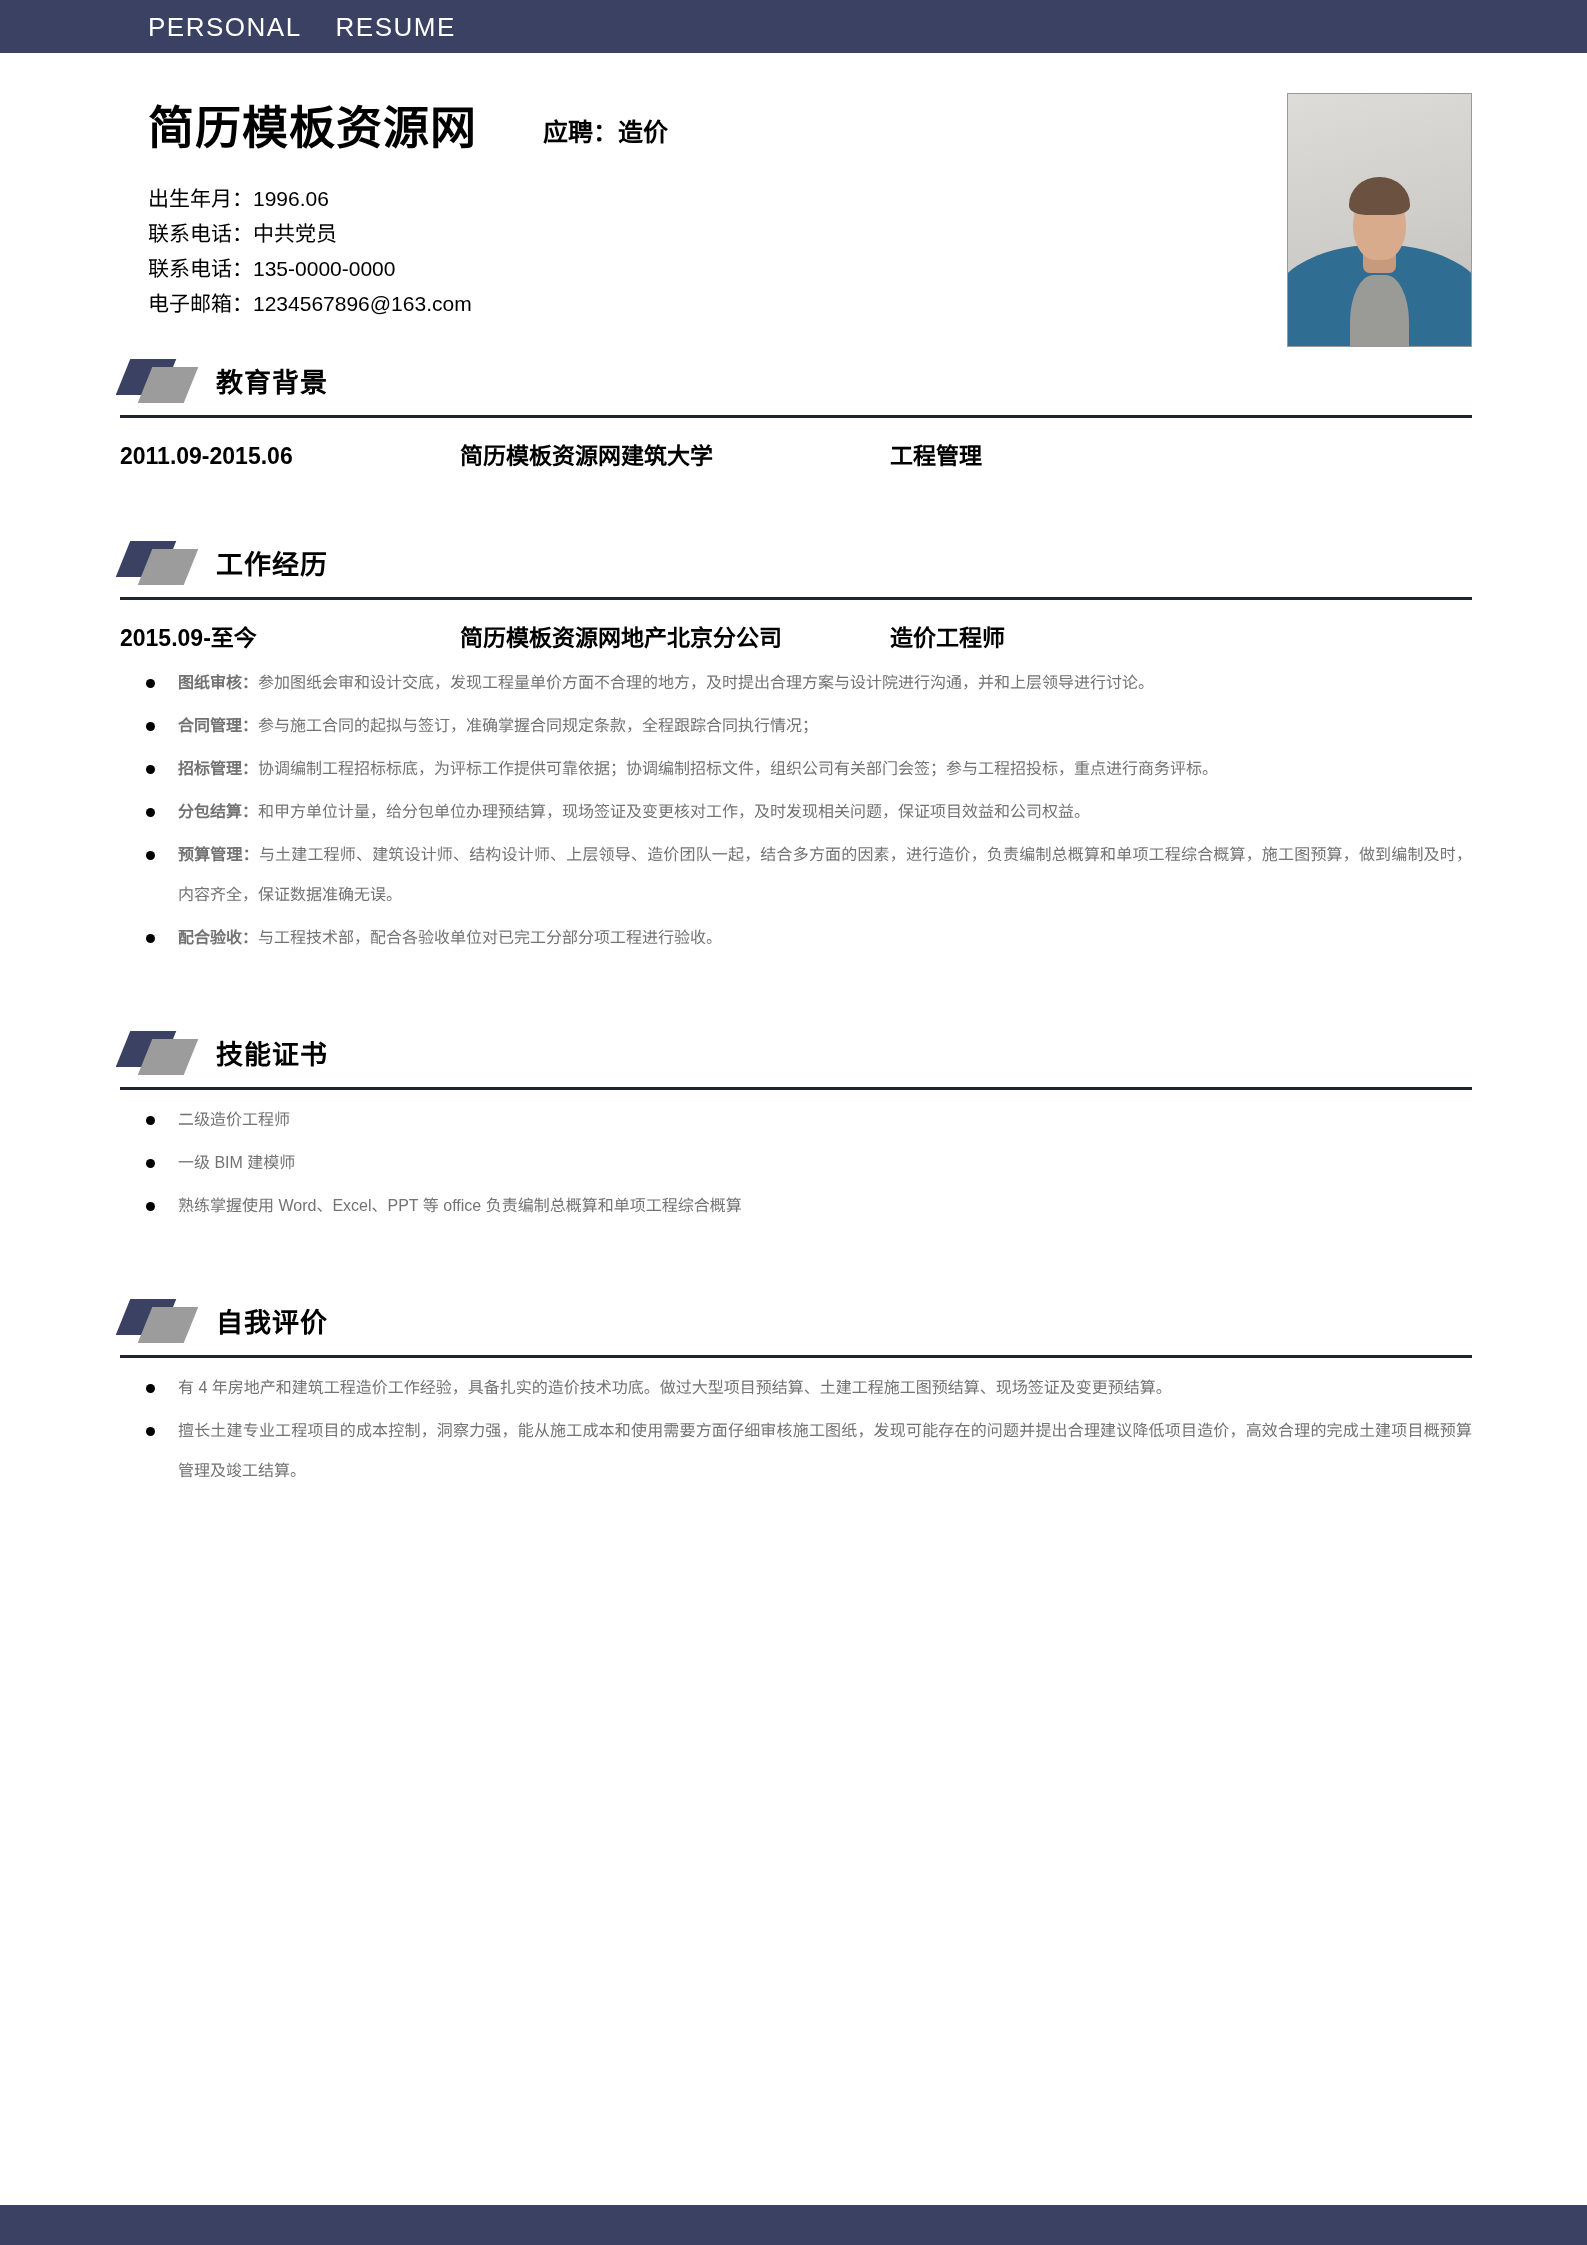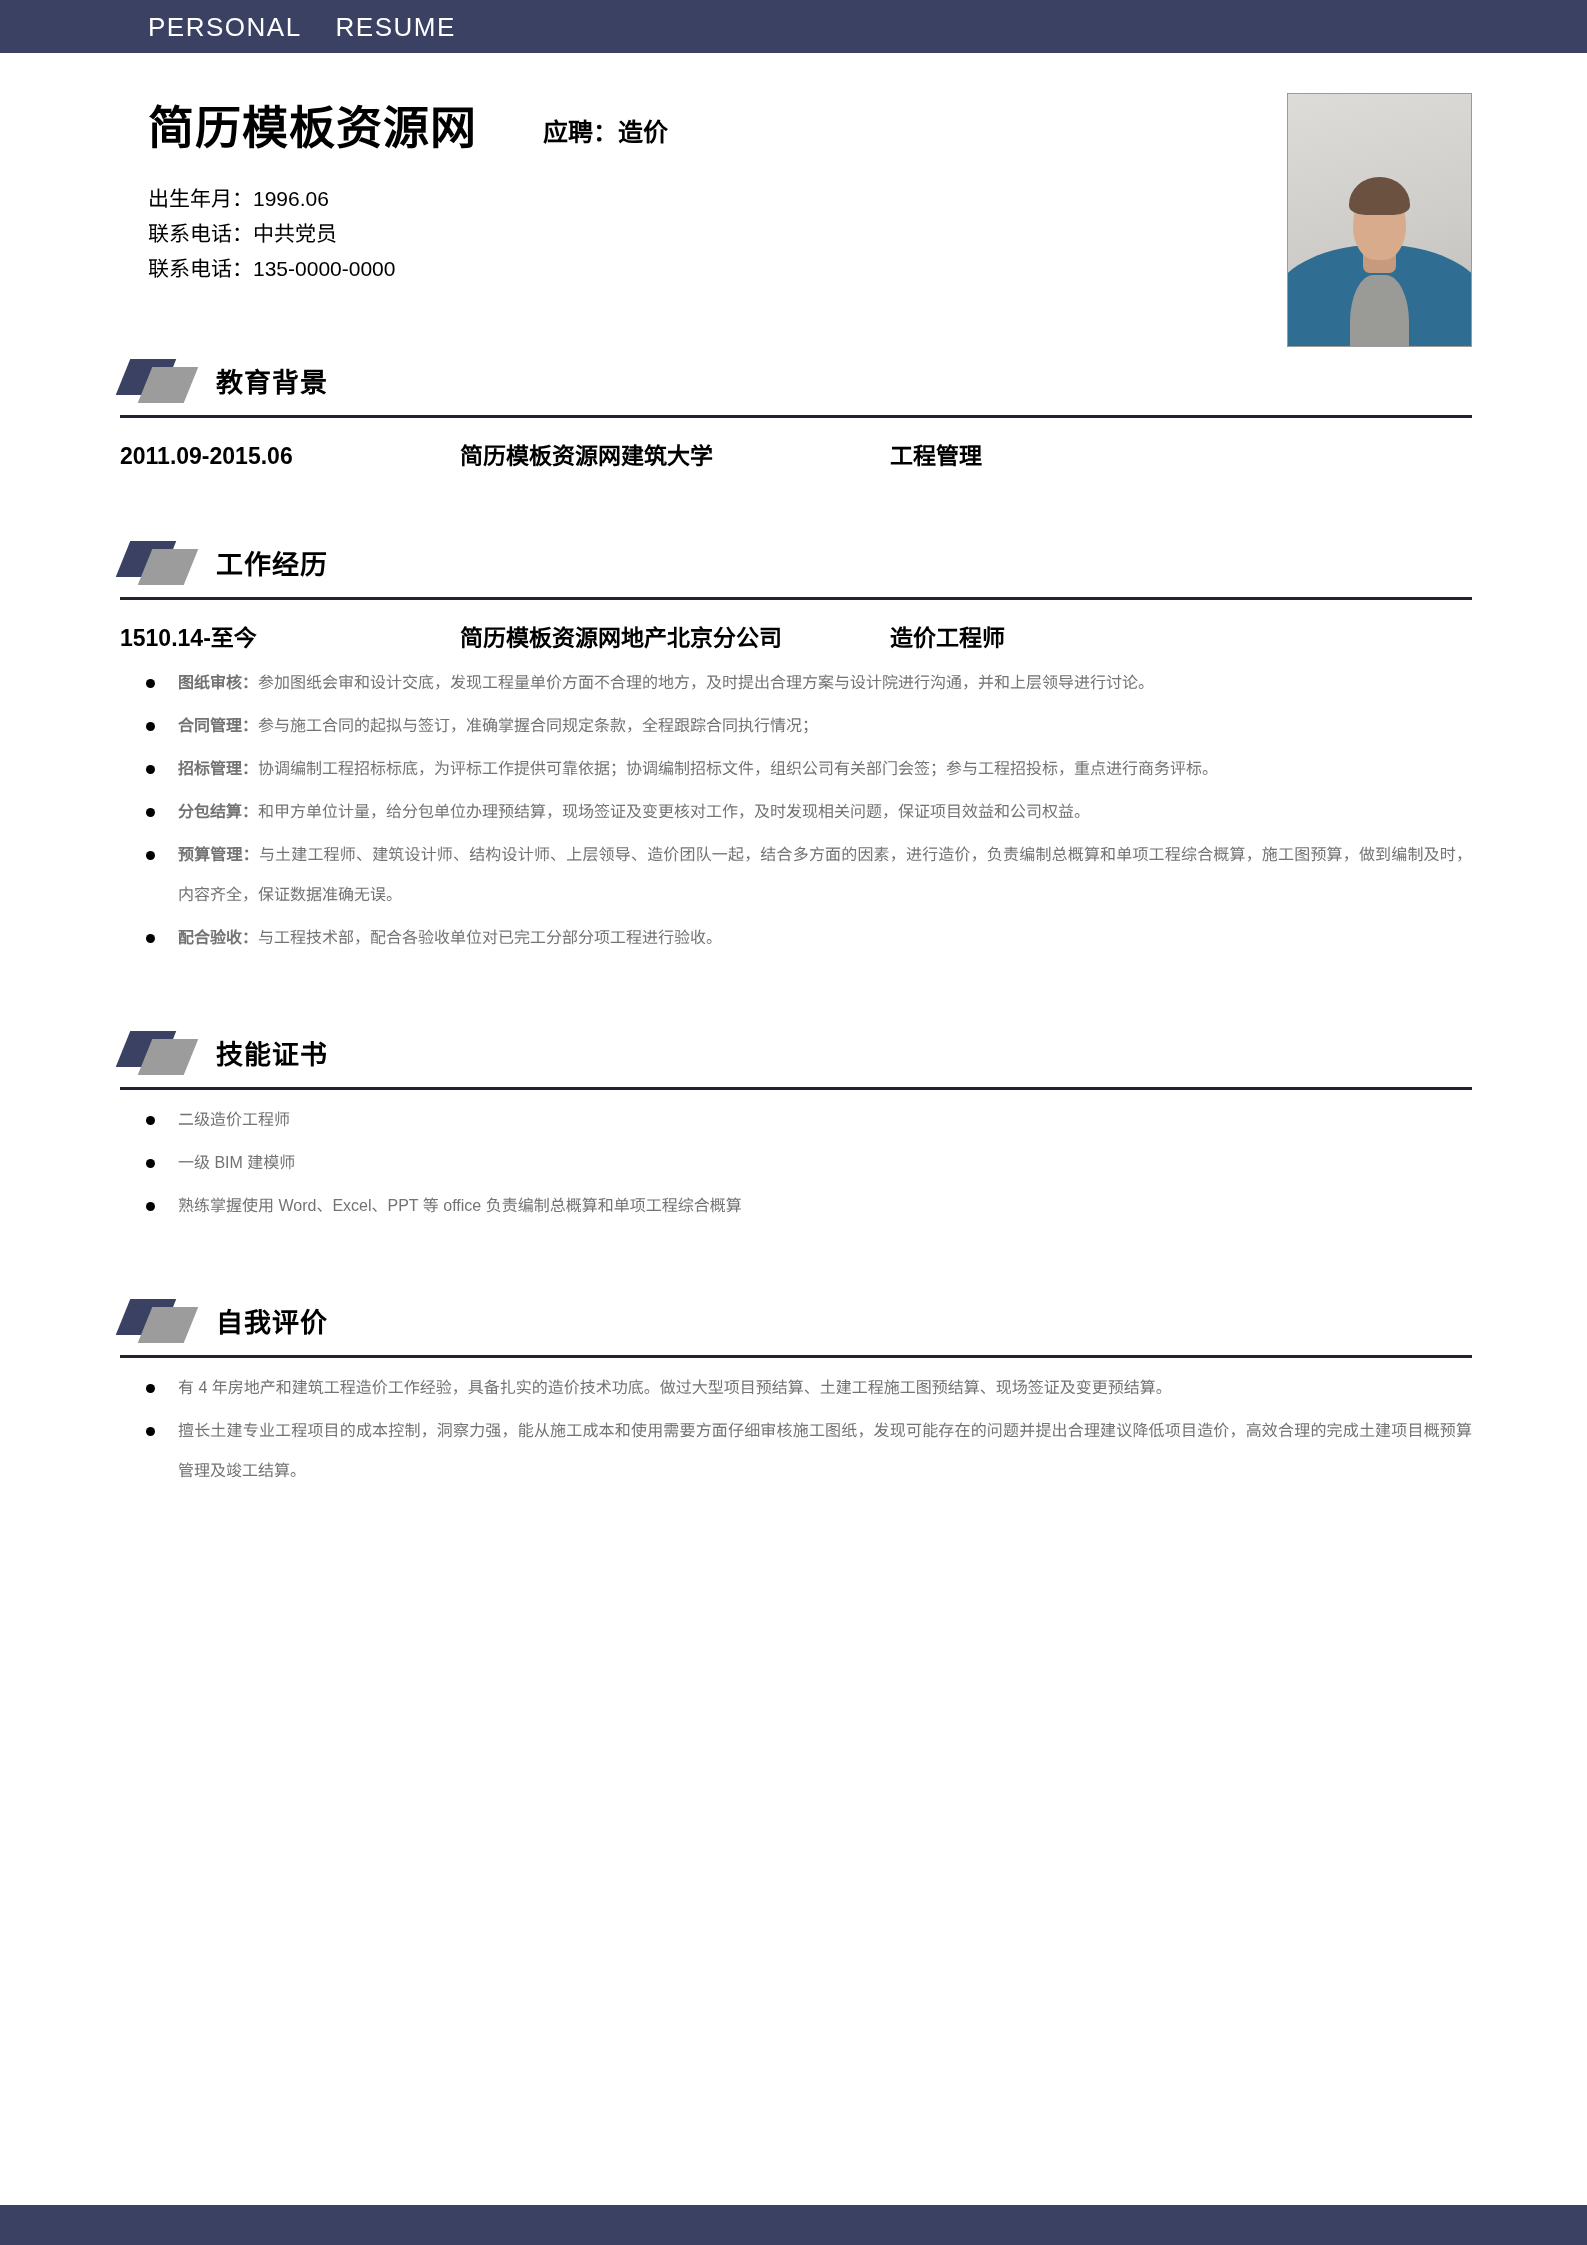--- a/index.html
+++ b/index.html
@@ -261,20 +261,21 @@
 
     <div class="identity">
       <div class="name-row">
         <div class="full-name">简历模板资源网</div>
         <div class="applying">应聘：造价</div>
       </div>
       <div class="info-list">
         <div class="info-line">出生年月：1996.06</div>
         <div class="info-line">联系电话：中共党员</div>
         <div class="info-line">联系电话：135-0000-0000</div>
+        <div class="info-line">电子邮箱：1234567896@163.com</div>
       </div>
 
       <div class="photo-frame">
         <div class="ph-wall"></div>
         <div class="ph-shoulders"></div>
         <div class="ph-shirt"></div>
         <div class="ph-neck"></div>
         <div class="ph-head"></div>
         <div class="ph-hair"></div>
       </div>
@@ -301,21 +302,21 @@
     <div class="section">
       <div class="sec-head">
         <div class="sec-marks">
           <div class="para-back"></div>
           <div class="para-front"></div>
         </div>
         <div class="sec-title">工作经历</div>
       </div>
       <hr class="sec-rule">
       <div class="entry-row">
-        <div class="entry-date">1510.14-至今</div>
+        <div class="entry-date">2015.09-至今</div>
         <div class="entry-org">简历模板资源网地产北京分公司</div>
         <div class="entry-role">造价工程师</div>
       </div>
       <ul class="bullets">
         <li><b>图纸审核：</b><span>参加图纸会审和设计交底，发现工程量单价方面不合理的地方，及时提出合理方案与设计院进行沟通，并和上层领导进行讨论。</span></li>
         <li><b>合同管理：</b><span>参与施工合同的起拟与签订，准确掌握合同规定条款，全程跟踪合同执行情况；</span></li>
         <li><b>招标管理：</b><span>协调编制工程招标标底，为评标工作提供可靠依据；协调编制招标文件，组织公司有关部门会签；参与工程招投标，重点进行商务评标。</span></li>
         <li><b>分包结算：</b><span>和甲方单位计量，给分包单位办理预结算，现场签证及变更核对工作，及时发现相关问题，保证项目效益和公司权益。</span></li>
         <li><b>预算管理：</b><span>与土建工程师、建筑设计师、结构设计师、上层领导、造价团队一起，结合多方面的因素，进行造价，负责编制总概算和单项工程综合概算，施工图预算，做到编制及时，内容齐全，保证数据准确无误。</span></li>
         <li><b>配合验收：</b><span>与工程技术部，配合各验收单位对已完工分部分项工程进行验收。</span></li>

